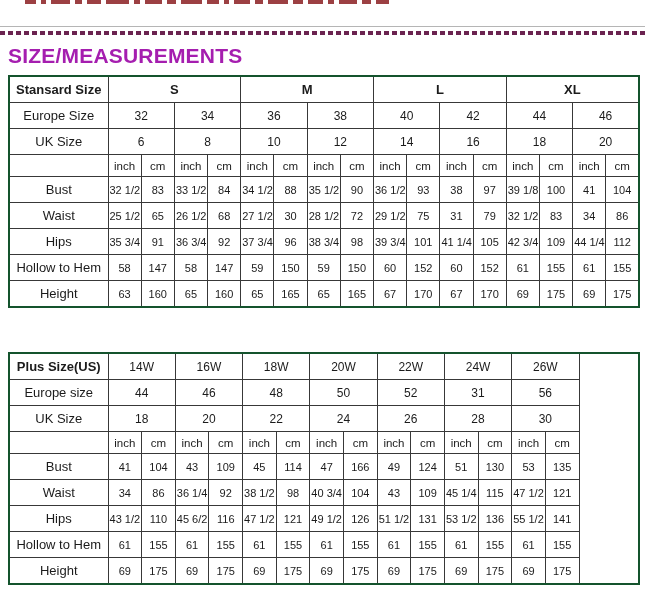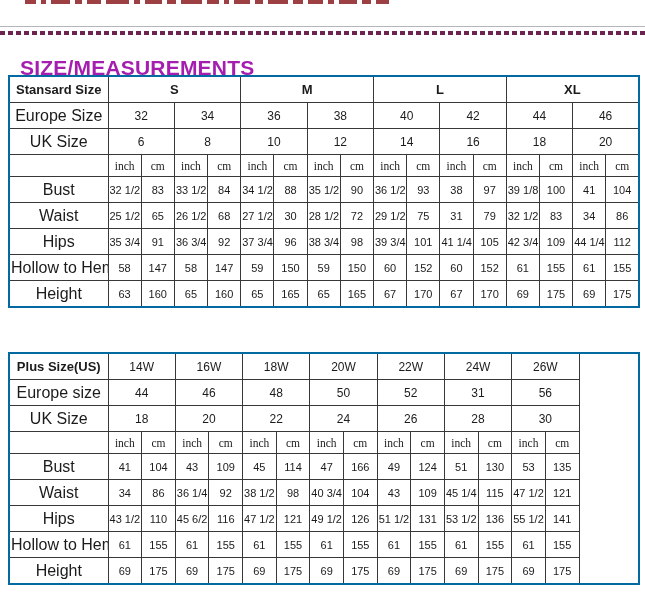--- a/index.html
+++ b/index.html
@@ -36,52 +36,52 @@
     position: absolute;
     top: 31px; left: 0;
     width: 645px; height: 4px;
     background: repeating-linear-gradient(90deg,
       #6b2350 0px, #6b2350 5px,
       #ffffff 5px, #ffffff 8px);
   }
   h1.page-title {
     position: absolute;
     top: 40px; left: 4px;
-    margin: 16px;
+    margin: 4px;
     font-size: 21px;
     font-weight: bold;
     letter-spacing: 0.2px;
     color: #a51eaf;
   }
   table.size-table {
     position: absolute;
     left: 8px;
     width: 632px;
     border-collapse: collapse;
     table-layout: fixed;
-    border: 2px solid #0369a1;
+    border: 2px solid #14532d;
     background: #ffffff;
   }
   #standard-table { top: 75px; }
   #plus-table { top: 352px; padding-left: 8px; }
   .size-table td, .size-table th {
     border: 1px solid #383838;
     height: 25px;
     padding: 0 1px;
     text-align: center;
     vertical-align: middle;
     font-size: 11px;
     font-weight: normal;
     color: #1b1b1b;
     white-space: nowrap;
     overflow: hidden;
   }
-  .size-table .lbl { font-size: 16px; }
+  .size-table .lbl { font-size: 13px; }
   .size-table .bold { font-weight: bold; font-size: 13px; }
-  .size-table .unit-row td { height: 21px; font-size: 11.5px; font-family: Liberation Serif, serif; }
+  .size-table .unit-row td { height: 21px; font-size: 11.5px; }
   .size-table .size-num { font-size: 12px; }
 </style>
 </head>
 <body>
 
 <div id="page">
 
   <div class="crop-frag-row">
     <span style="width:11px"></span><span style="width:5px"></span><span style="width:19px"></span><span style="width:7px"></span><span style="width:14px"></span><span style="width:23px"></span><span style="width:6px"></span><span style="width:17px"></span><span style="width:9px"></span><span style="width:21px"></span><span style="width:12px"></span><span style="width:5px"></span><span style="width:16px"></span><span style="width:8px"></span><span style="width:20px"></span><span style="width:10px"></span><span style="width:15px"></span><span style="width:6px"></span><span style="width:18px"></span><span style="width:9px"></span><span style="width:13px"></span>
   </div>

